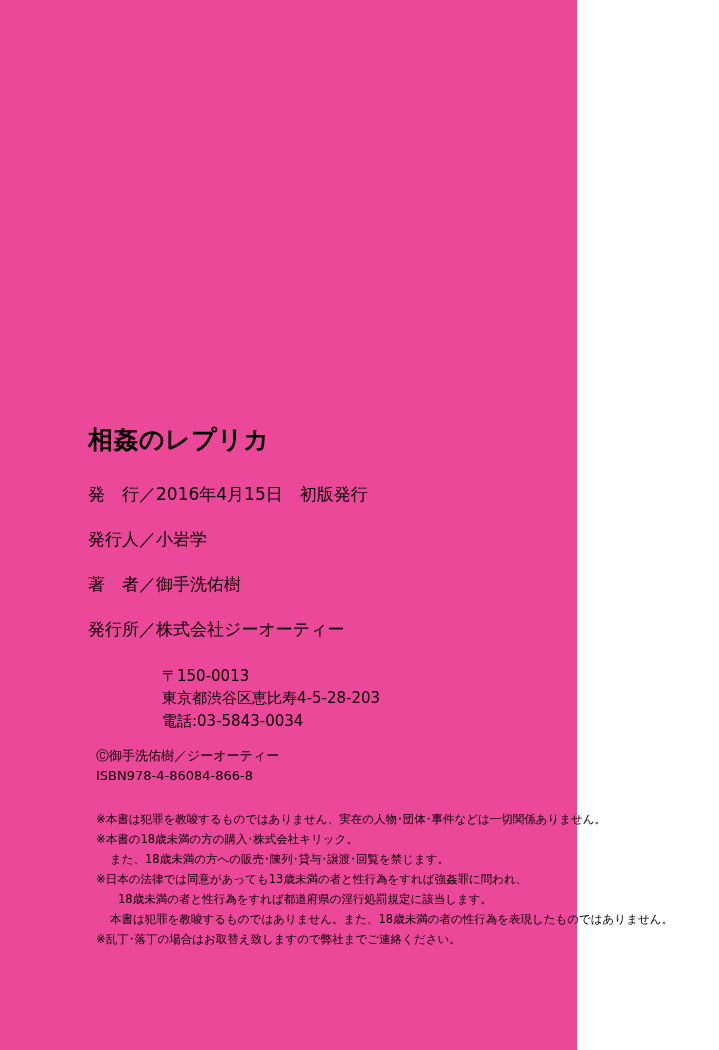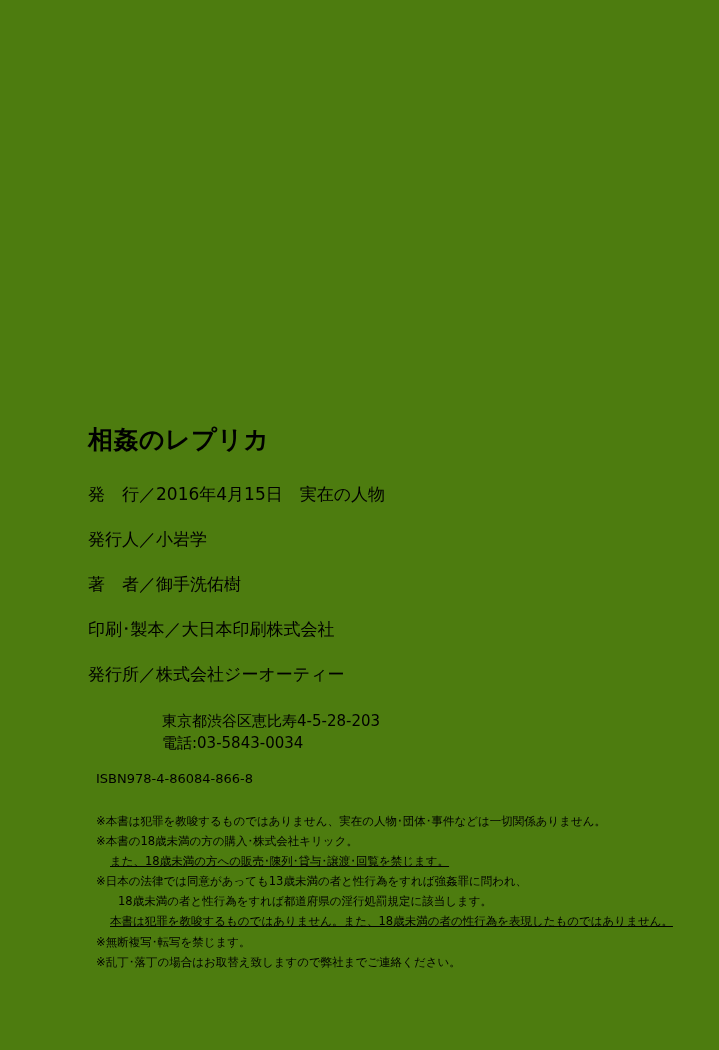--- a/index.html
+++ b/index.html
@@ -12,23 +12,23 @@
     height: 1050px;
     font-family: "DejaVu Sans", "Liberation Sans", sans-serif;
     color: #000000;
     position: relative;
     overflow: hidden;
   }
   .page {
     position: absolute;
     left: 0;
     top: 0;
-    width: 719px;
+    width: 577px;
     height: 1050px;
-    background: #4d7c0f;
+    background: #ec4899;
   }
   .colophon {
     position: absolute;
     left: 88px;
     top: 425px;
     width: 560px;
   }
   .book-title {
     font-size: 25px;
     font-weight: bold;
@@ -75,56 +75,55 @@
     padding: 0 0 0 8px;
     list-style: none;
   }
   .notice-line {
     font-size: 11.5px;
     line-height: 1.75;
     white-space: nowrap;
   }
   .notice-line.indent {
     padding-left: 14px;
-    text-decoration: underline;
   }
   .notice-line.indent2 {
     padding-left: 22px;
   }
 </style>
 </head>
 <body>
 
 <div class="page">
   <div class="colophon">
 
     <h1 class="book-title">相姦のレプリカ</h1>
 
     <ul class="cred-list">
-      <li class="cred-row">発　行／2016年4月15日　実在の人物</li>
+      <li class="cred-row">発　行／2016年4月15日　初版発行</li>
       <li class="cred-row">発行人／小岩学</li>
       <li class="cred-row">著　者／御手洗佑樹</li>
-      <li class="cred-row">印刷･製本／大日本印刷株式会社</li>
       <li class="cred-row publisher">発行所／株式会社ジーオーティー</li>
     </ul>
 
     <ul class="addr-block">
+      <li class="addr-line">〒150-0013</li>
       <li class="addr-line">東京都渋谷区恵比寿4-5-28-203</li>
       <li class="addr-line">電話:03-5843-0034</li>
     </ul>
 
     <ul class="copyright-block">
+      <li class="copyright-line">Ⓒ御手洗佑樹／ジーオーティー</li>
       <li class="copyright-line">ISBN978-4-86084-866-8</li>
     </ul>
 
     <ul class="notices">
       <li class="notice-line">※本書は犯罪を教唆するものではありません、実在の人物･団体･事件などは一切関係ありません。</li>
       <li class="notice-line">※本書の18歳未満の方の購入･株式会社キリック。</li>
       <li class="notice-line indent">また、18歳未満の方への販売･陳列･貸与･譲渡･回覧を禁じます。</li>
       <li class="notice-line">※日本の法律では同意があっても13歳未満の者と性行為をすれば強姦罪に問われ、</li>
       <li class="notice-line indent2">18歳未満の者と性行為をすれば都道府県の淫行処罰規定に該当します。</li>
       <li class="notice-line indent">本書は犯罪を教唆するものではありません。また、18歳未満の者の性行為を表現したものではありません。</li>
-      <li class="notice-line">※無断複写･転写を禁じます。</li>
       <li class="notice-line">※乱丁･落丁の場合はお取替え致しますので弊社までご連絡ください。</li>
     </ul>
 
   </div>
 </div>
 
 </body></html>

